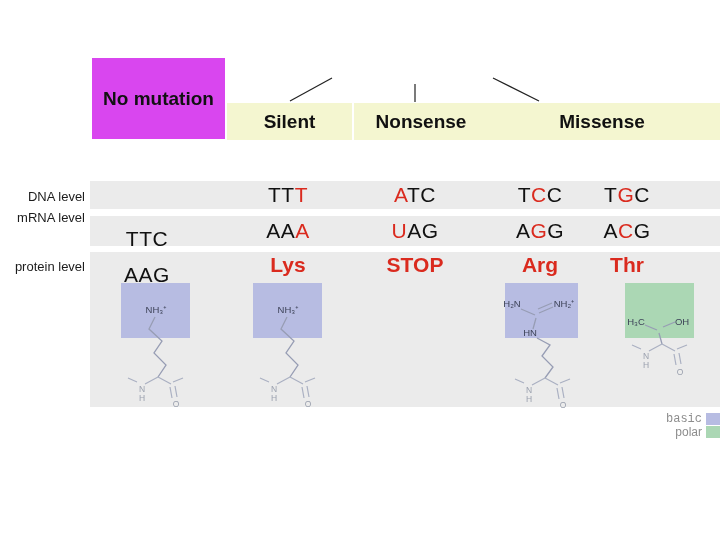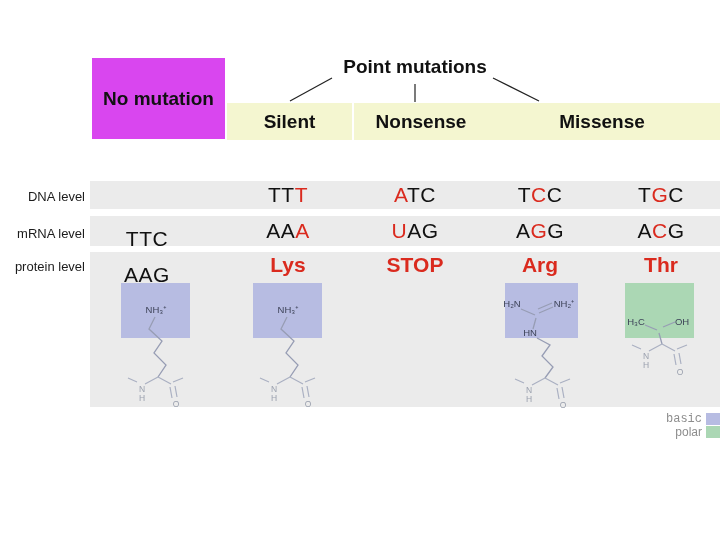--- a/index.html
+++ b/index.html
@@ -23,30 +23,30 @@
 
   
   .band{position:absolute;left:90px;width:630px;}
   #band-dna{top:181px;height:28px;}
   #band-mrna{top:216px;height:30px;}
   #band-protein{top:252px;height:155px;}
 
   .row-label{position:absolute;left:0;width:85px;text-align:right;
         font-size:13px;color:#1c1c1c;}
   #label-dna{top:189px;text-align:right;}
-  #label-mrna{top:226px;}
+  #label-mrna{top:210px;}
   #label-protein{top:259px;}
 
   .codon-cell{position:absolute;width:110px;text-align:center;
         font-size:21px;letter-spacing:.5px;color:#111;}
   .codon-row-dna{top:183px;}
   .codon-row-mrna{top:219px;}
   .codon-row-protein{top:253px;font-weight:bold;letter-spacing:0;}
   .col-0{left:92px;margin-top:44px;} .col-1{left:233px;} .col-2{left:360px;}
-  .col-3{left:485px;} .col-4{left:606px;}
+  .col-3{left:485px;} .col-4{left:572px;}
 
   
   .hlbox{position:absolute;}
   #hl-lys1{left:121px;top:283px;width:69px;height:55px;}
   #hl-lys2{left:253px;top:283px;width:69px;height:55px;}
   #hl-arg{left:505px;top:283px;width:73px;height:55px;}
   #hl-thr{left:625px;top:283px;width:69px;height:55px;}
 
   .chem{position:absolute;}
   #chem-lys1{left:116px;top:288px;}
@@ -68,21 +68,20 @@
 </style>
 </head>
 <body>
 
 <div id="stage">
 
   <div id="no-mutation-box" class="ybox" style="background: #d946ef;">
     <span>No mutation</span>
   </div>
 
-  <div id="point-mutations" class="abs">Point mutations</div>
 
   <svg id="connector-svg" class="abs" width="280" height="33">
     <line x1="52" y1="6" x2="10" y2="29" stroke="#222" stroke-width="1.2"></line>
     <line x1="135" y1="12" x2="135" y2="30" stroke="#222" stroke-width="1.2"></line>
     <line x1="213" y1="6" x2="259" y2="29" stroke="#222" stroke-width="1.2"></line>
   </svg>
 
   <div id="silent-box" class="ybox" style="background: rgb(244, 246, 208);">
     <span>Silent</span>
   </div>

